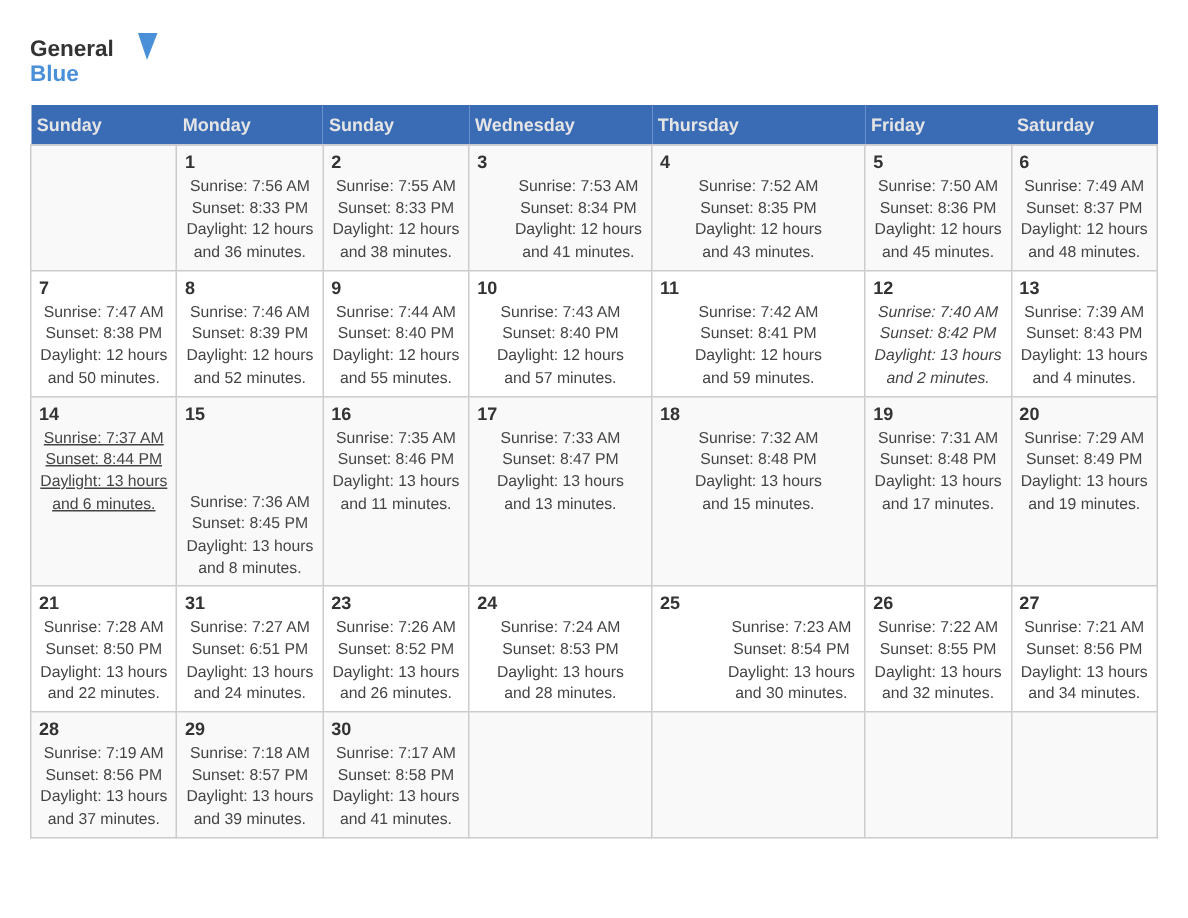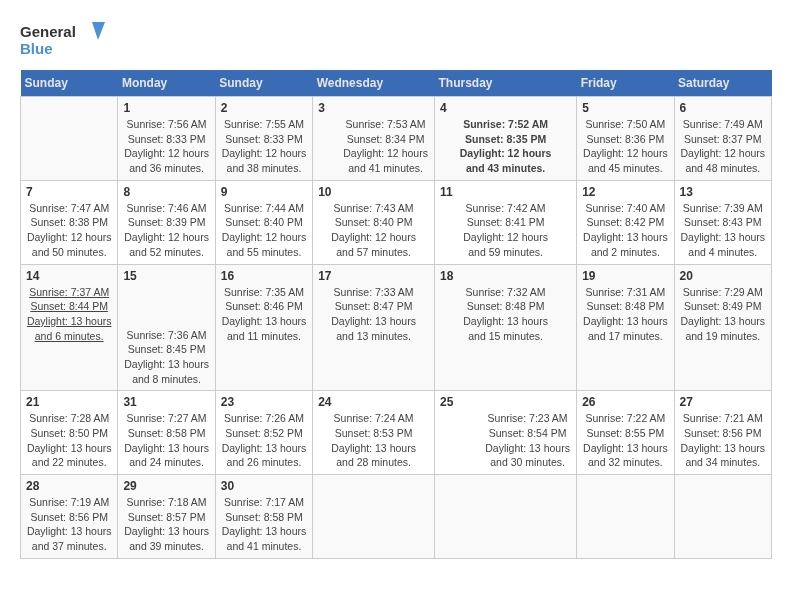--- a/index.html
+++ b/index.html
@@ -121,21 +121,21 @@
         </td>
         <td>
           <span class="day-number">3</span>
           <div class="day-info" style="white-space: pre-line; margin-left: 24px;">Sunrise: 7:53 AM
 Sunset: 8:34 PM
 Daylight: 12 hours
 and 41 minutes.</div>
         </td>
         <td>
           <span class="day-number">4</span>
-          <div class="day-info" style="white-space: pre-line; font-weight: bold;">Sunrise: 7:52 AM
+          <div class="day-info" style="white-space: pre-line;">Sunrise: 7:52 AM
 Sunset: 8:35 PM
 Daylight: 12 hours
 and 43 minutes.</div>
         </td>
         <td>
           <span class="day-number">5</span>
           <div class="day-info" style="white-space: pre-line;">Sunrise: 7:50 AM
 Sunset: 8:36 PM
 Daylight: 12 hours
 and 45 minutes.</div>
@@ -179,21 +179,21 @@
         </td>
         <td>
           <span class="day-number">11</span>
           <div class="day-info" style="white-space: pre-line;">Sunrise: 7:42 AM
 Sunset: 8:41 PM
 Daylight: 12 hours
 and 59 minutes.</div>
         </td>
         <td>
           <span class="day-number">12</span>
-          <div class="day-info" style="white-space: pre-line;">Sunrise: 7:40 AM
+          <div class="day-info" style="white-space: pre-line; font-style: italic;">Sunrise: 7:40 AM
 Sunset: 8:42 PM
 Daylight: 13 hours
 and 2 minutes.</div>
         </td>
         <td>
           <span class="day-number">13</span>
           <div class="day-info" style="white-space: pre-line;">Sunrise: 7:39 AM
 Sunset: 8:43 PM
 Daylight: 13 hours
 and 4 minutes.</div>
@@ -254,21 +254,21 @@
         <td>
           <span class="day-number">21</span>
           <div class="day-info" style="white-space: pre-line;">Sunrise: 7:28 AM
 Sunset: 8:50 PM
 Daylight: 13 hours
 and 22 minutes.</div>
         </td>
         <td>
           <span class="day-number">31</span>
           <div class="day-info" style="white-space: pre-line;">Sunrise: 7:27 AM
-Sunset: 8:58 PM
+Sunset: 6:51 PM
 Daylight: 13 hours
 and 24 minutes.</div>
         </td>
         <td>
           <span class="day-number">23</span>
           <div class="day-info" style="white-space: pre-line;">Sunrise: 7:26 AM
 Sunset: 8:52 PM
 Daylight: 13 hours
 and 26 minutes.</div>
         </td>

